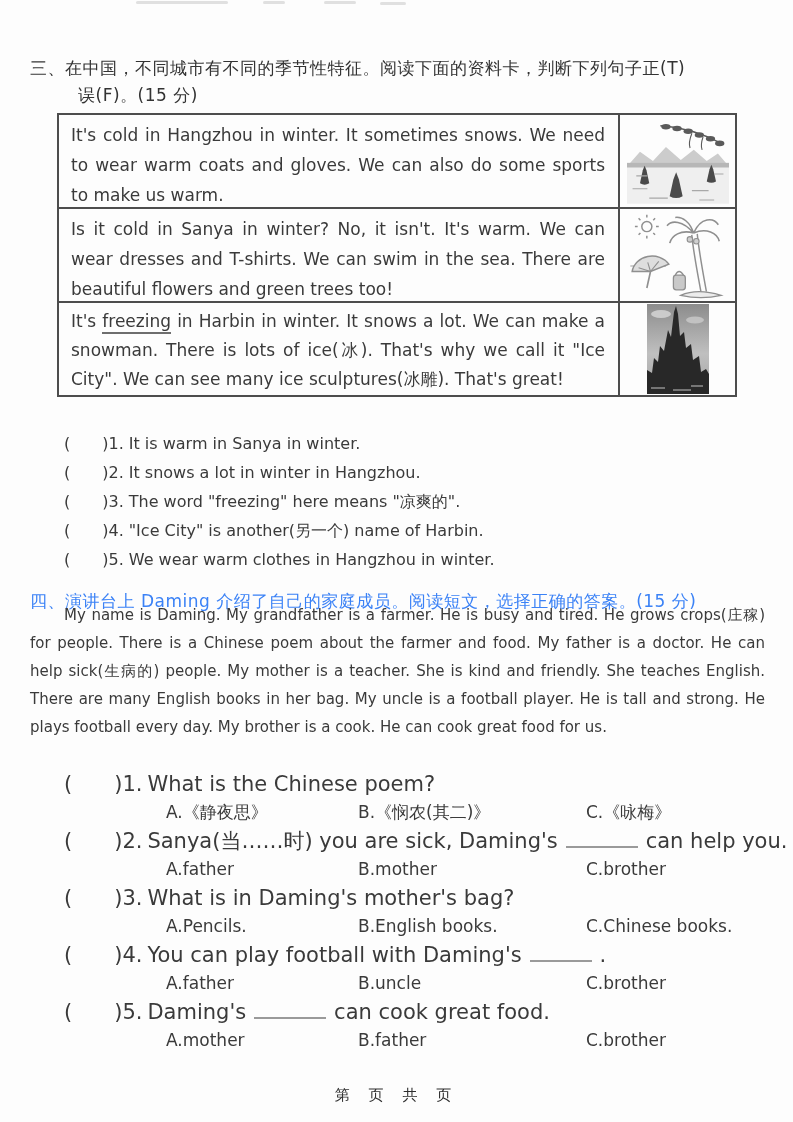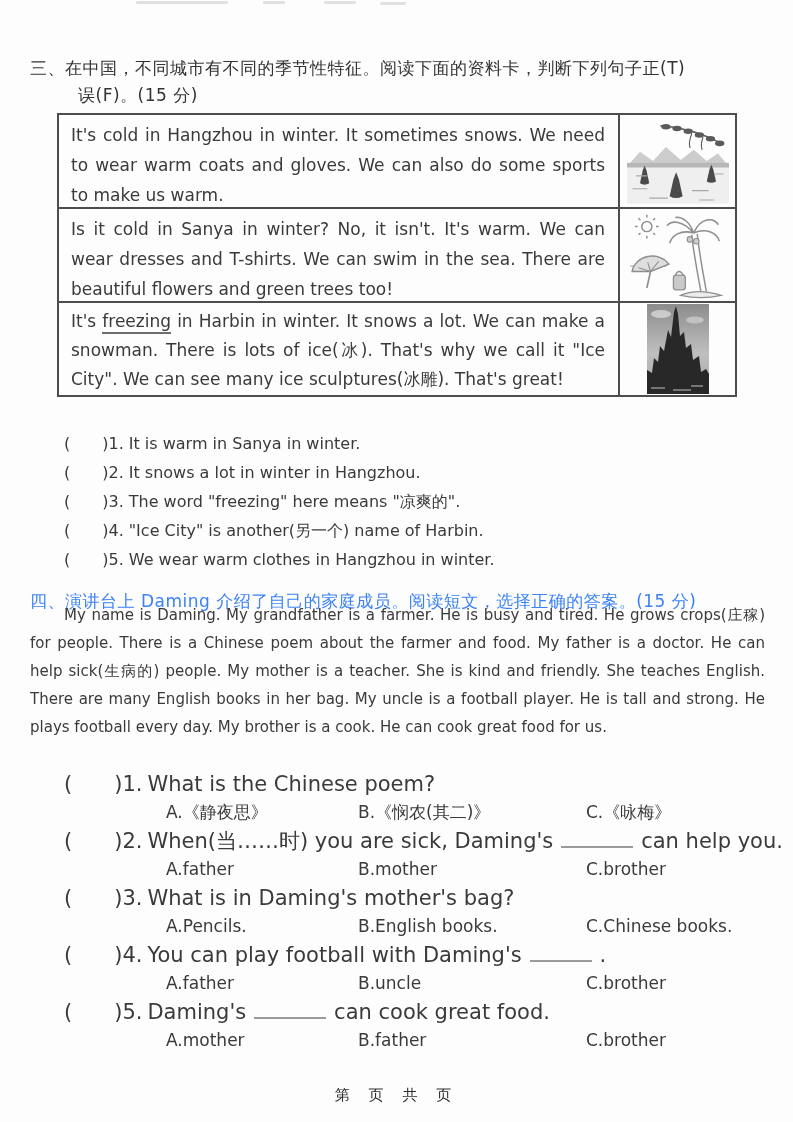--- a/index.html
+++ b/index.html
@@ -190,21 +190,21 @@
     <div class="mc-q">
       <div class="mc-stem"><span class="mc-prefix">(　　)1.</span><span>What is the Chinese poem?</span></div>
       <div class="mc-options">
         <span class="opt-a">A.《静夜思》</span>
         <span class="opt-b">B.《悯农(其二)》</span>
         <span class="opt-c">C.《咏梅》</span>
       </div>
     </div>
 
     <div class="mc-q">
-      <div class="mc-stem"><span class="mc-prefix">(　　)2.</span><span>When(当……时) you are sick, Daming's</span><span class="blank"></span><span>can help you.</span></div>
+      <div class="mc-stem"><span class="mc-prefix">(　　)2.</span><span>Sanya(当……时) you are sick, Daming's</span><span class="blank"></span><span>can help you.</span></div>
       <div class="mc-options">
         <span class="opt-a">A.father</span>
         <span class="opt-b">B.mother</span>
         <span class="opt-c">C.brother</span>
       </div>
     </div>
 
     <div class="mc-q">
       <div class="mc-stem"><span class="mc-prefix">(　　)3.</span><span>What is in Daming's mother's bag?</span></div>
       <div class="mc-options">

